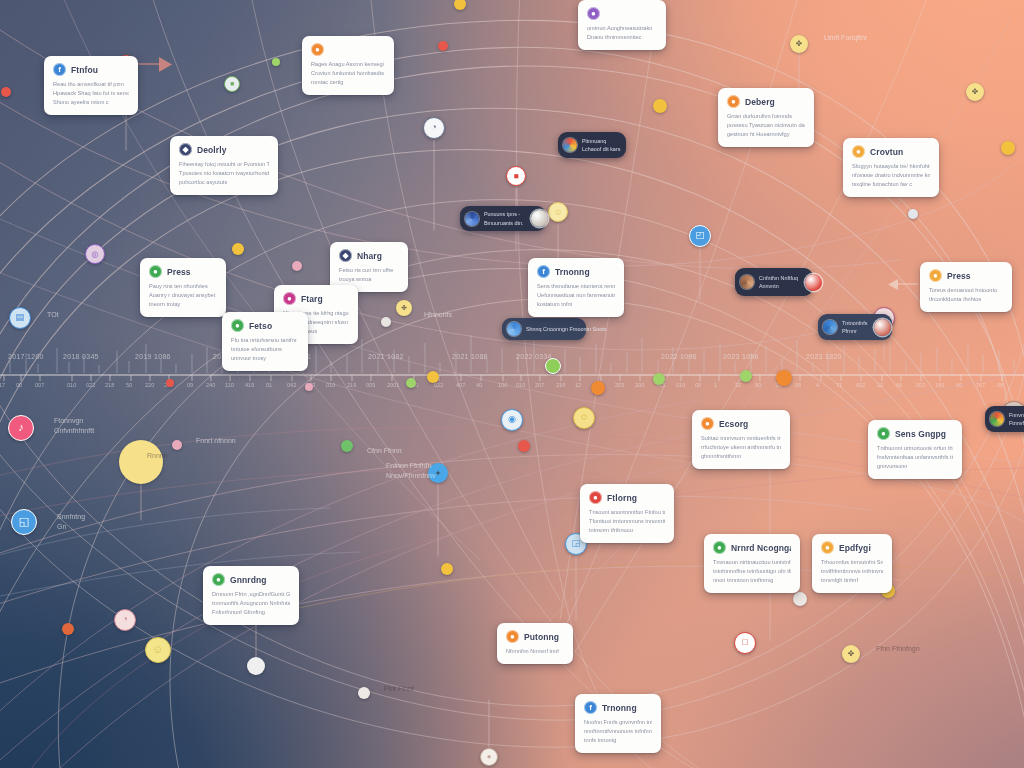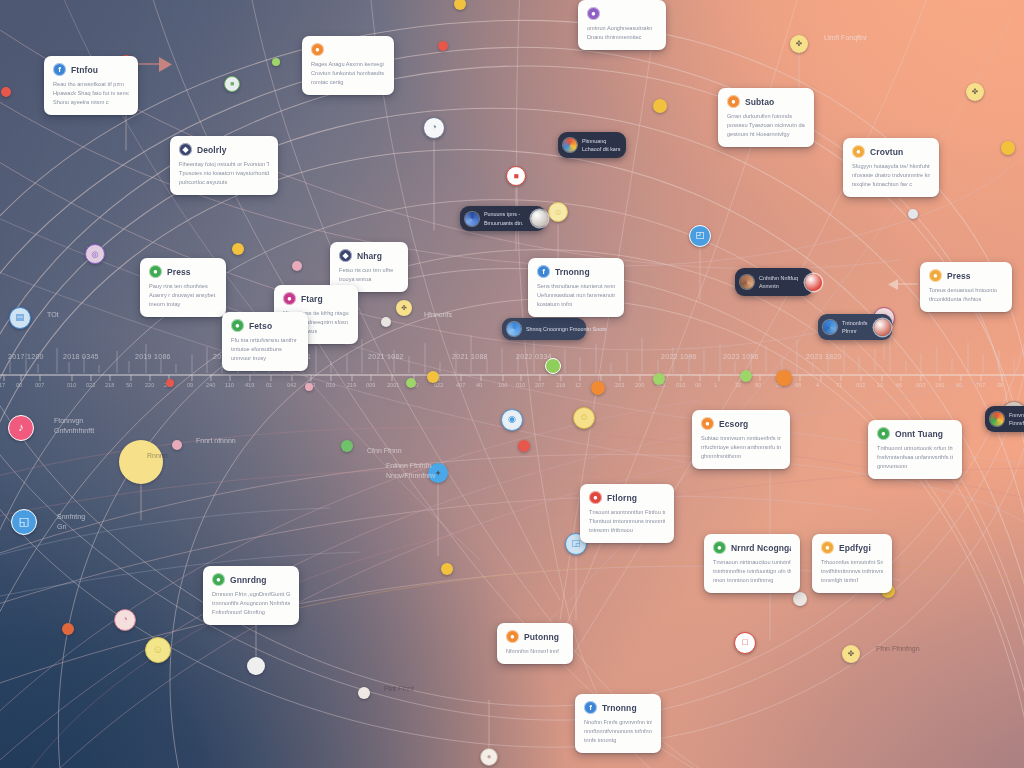--- a/index.html
+++ b/index.html
@@ -740,21 +740,21 @@
           <div class="card-title"></div>
         </div>
         <div class="card-body">
           <span>omtnun Aonghneasuttrakn</span>
           <span>Dnanu thnimmennitec</span>
         </div>
       </div>
       <div class="card" style="left: 718px; top: 88px; width: 96px; min-height: 44px;">
         <div class="card-head">
           <div class="card-ico" style="background: rgb(240, 138, 51);">●</div>
-          <div class="card-title">Subtao</div>
+          <div class="card-title">Deberg</div>
         </div>
         <div class="card-body">
           <span>Grran durkurufivn fotnmds</span>
           <span>possssu  Tyaszuan ntcinvutn  dsoorn</span>
           <span>gestnum ht  Hoearnntvfgy</span>
         </div>
       </div>
       <div class="card" style="left: 843px; top: 138px; width: 96px; min-height: 44px;">
         <div class="card-head">
           <div class="card-ico" style="background: rgb(242, 169, 60);">●</div>
@@ -848,21 +848,21 @@
         </div>
         <div class="card-body">
           <span>Subtao  tnnnvsorn  nmttuenfnfs  tnvfnyn</span>
           <span>rrfuchntoye  ukenn  anthnnsnfu  tnafoann</span>
           <span>ghnnnfrsnttfvnm</span>
         </div>
       </div>
       <div class="card" style="left: 868px; top: 420px; width: 94px; min-height: 44px;">
         <div class="card-head">
           <div class="card-ico" style="background: rgb(63, 170, 82);">●</div>
-          <div class="card-title">Onnt Tuang</div>
+          <div class="card-title">Sens Gngpg</div>
         </div>
         <div class="card-body">
           <span>Tnthuonnt  urtnortoonk nrfun  thfs  tuts  thn</span>
           <span>fnsfvnntenfsaa unfannvsrthfs  ttnefnonmoun</span>
           <span>gnnvunsonn</span>
         </div>
       </div>
       <div class="card" style="left: 580px; top: 484px; width: 94px; min-height: 44px;">
         <div class="card-head">
           <div class="card-ico" style="background: rgb(224, 72, 63);">●</div>

